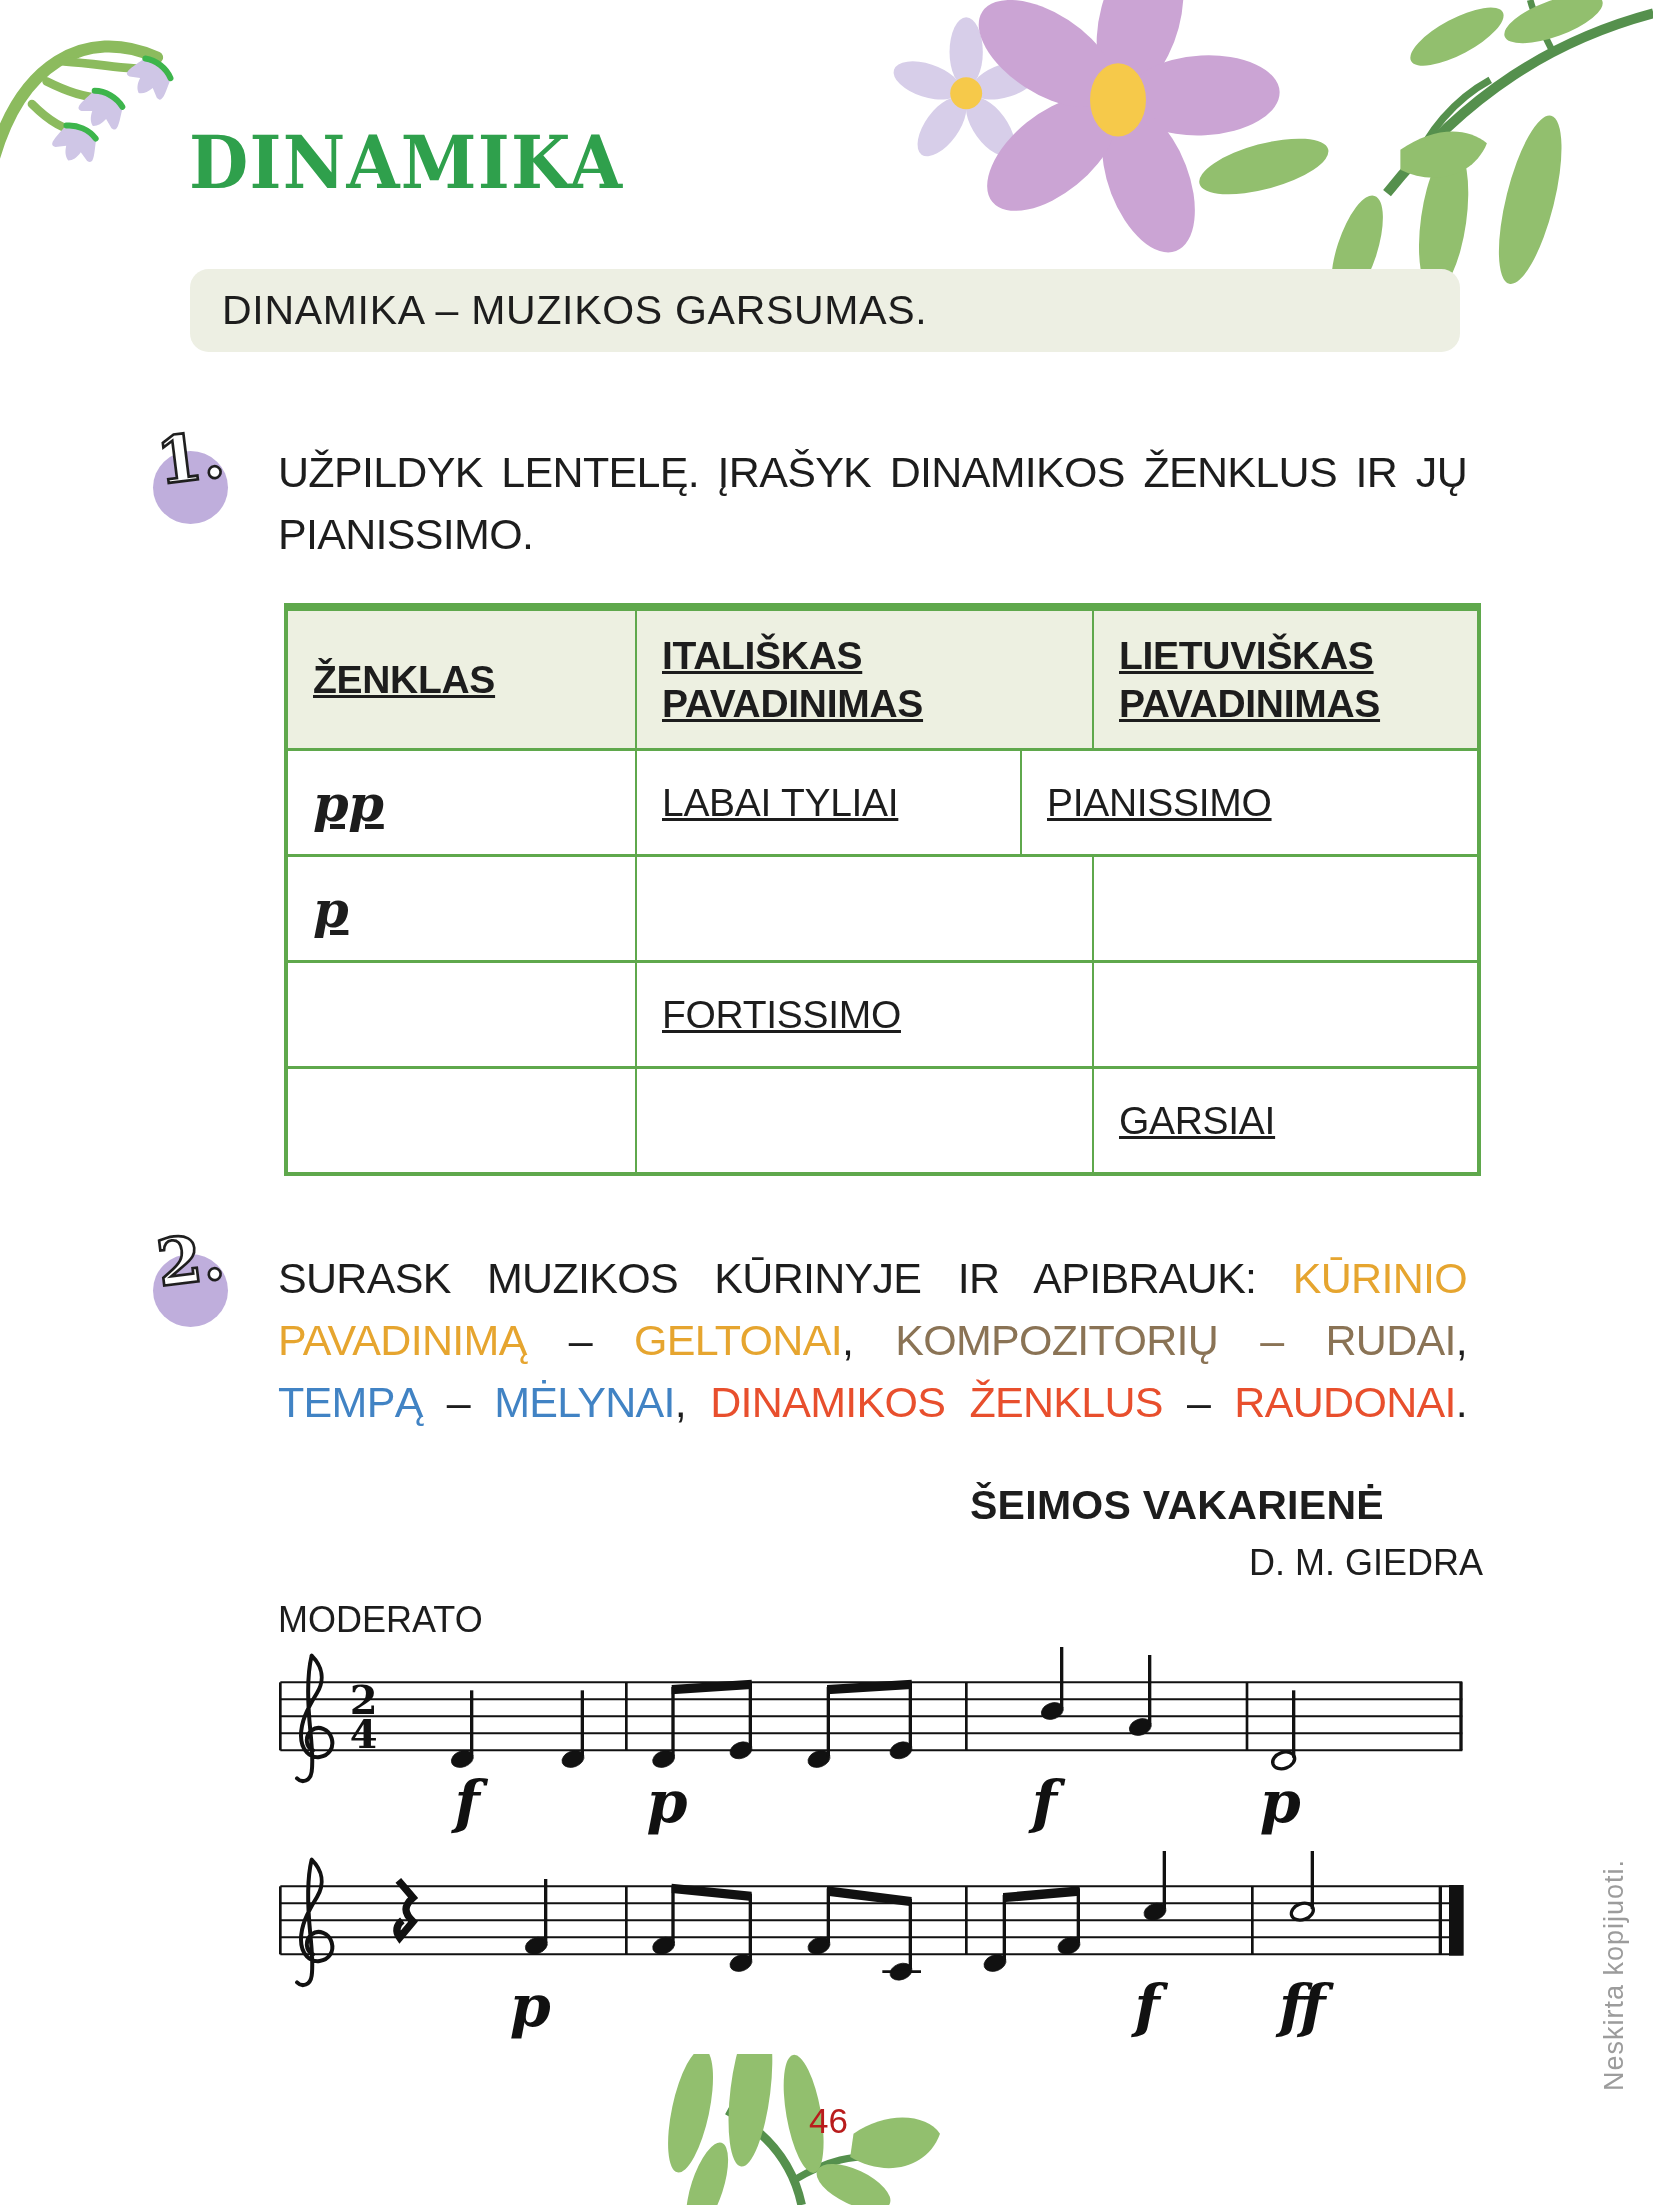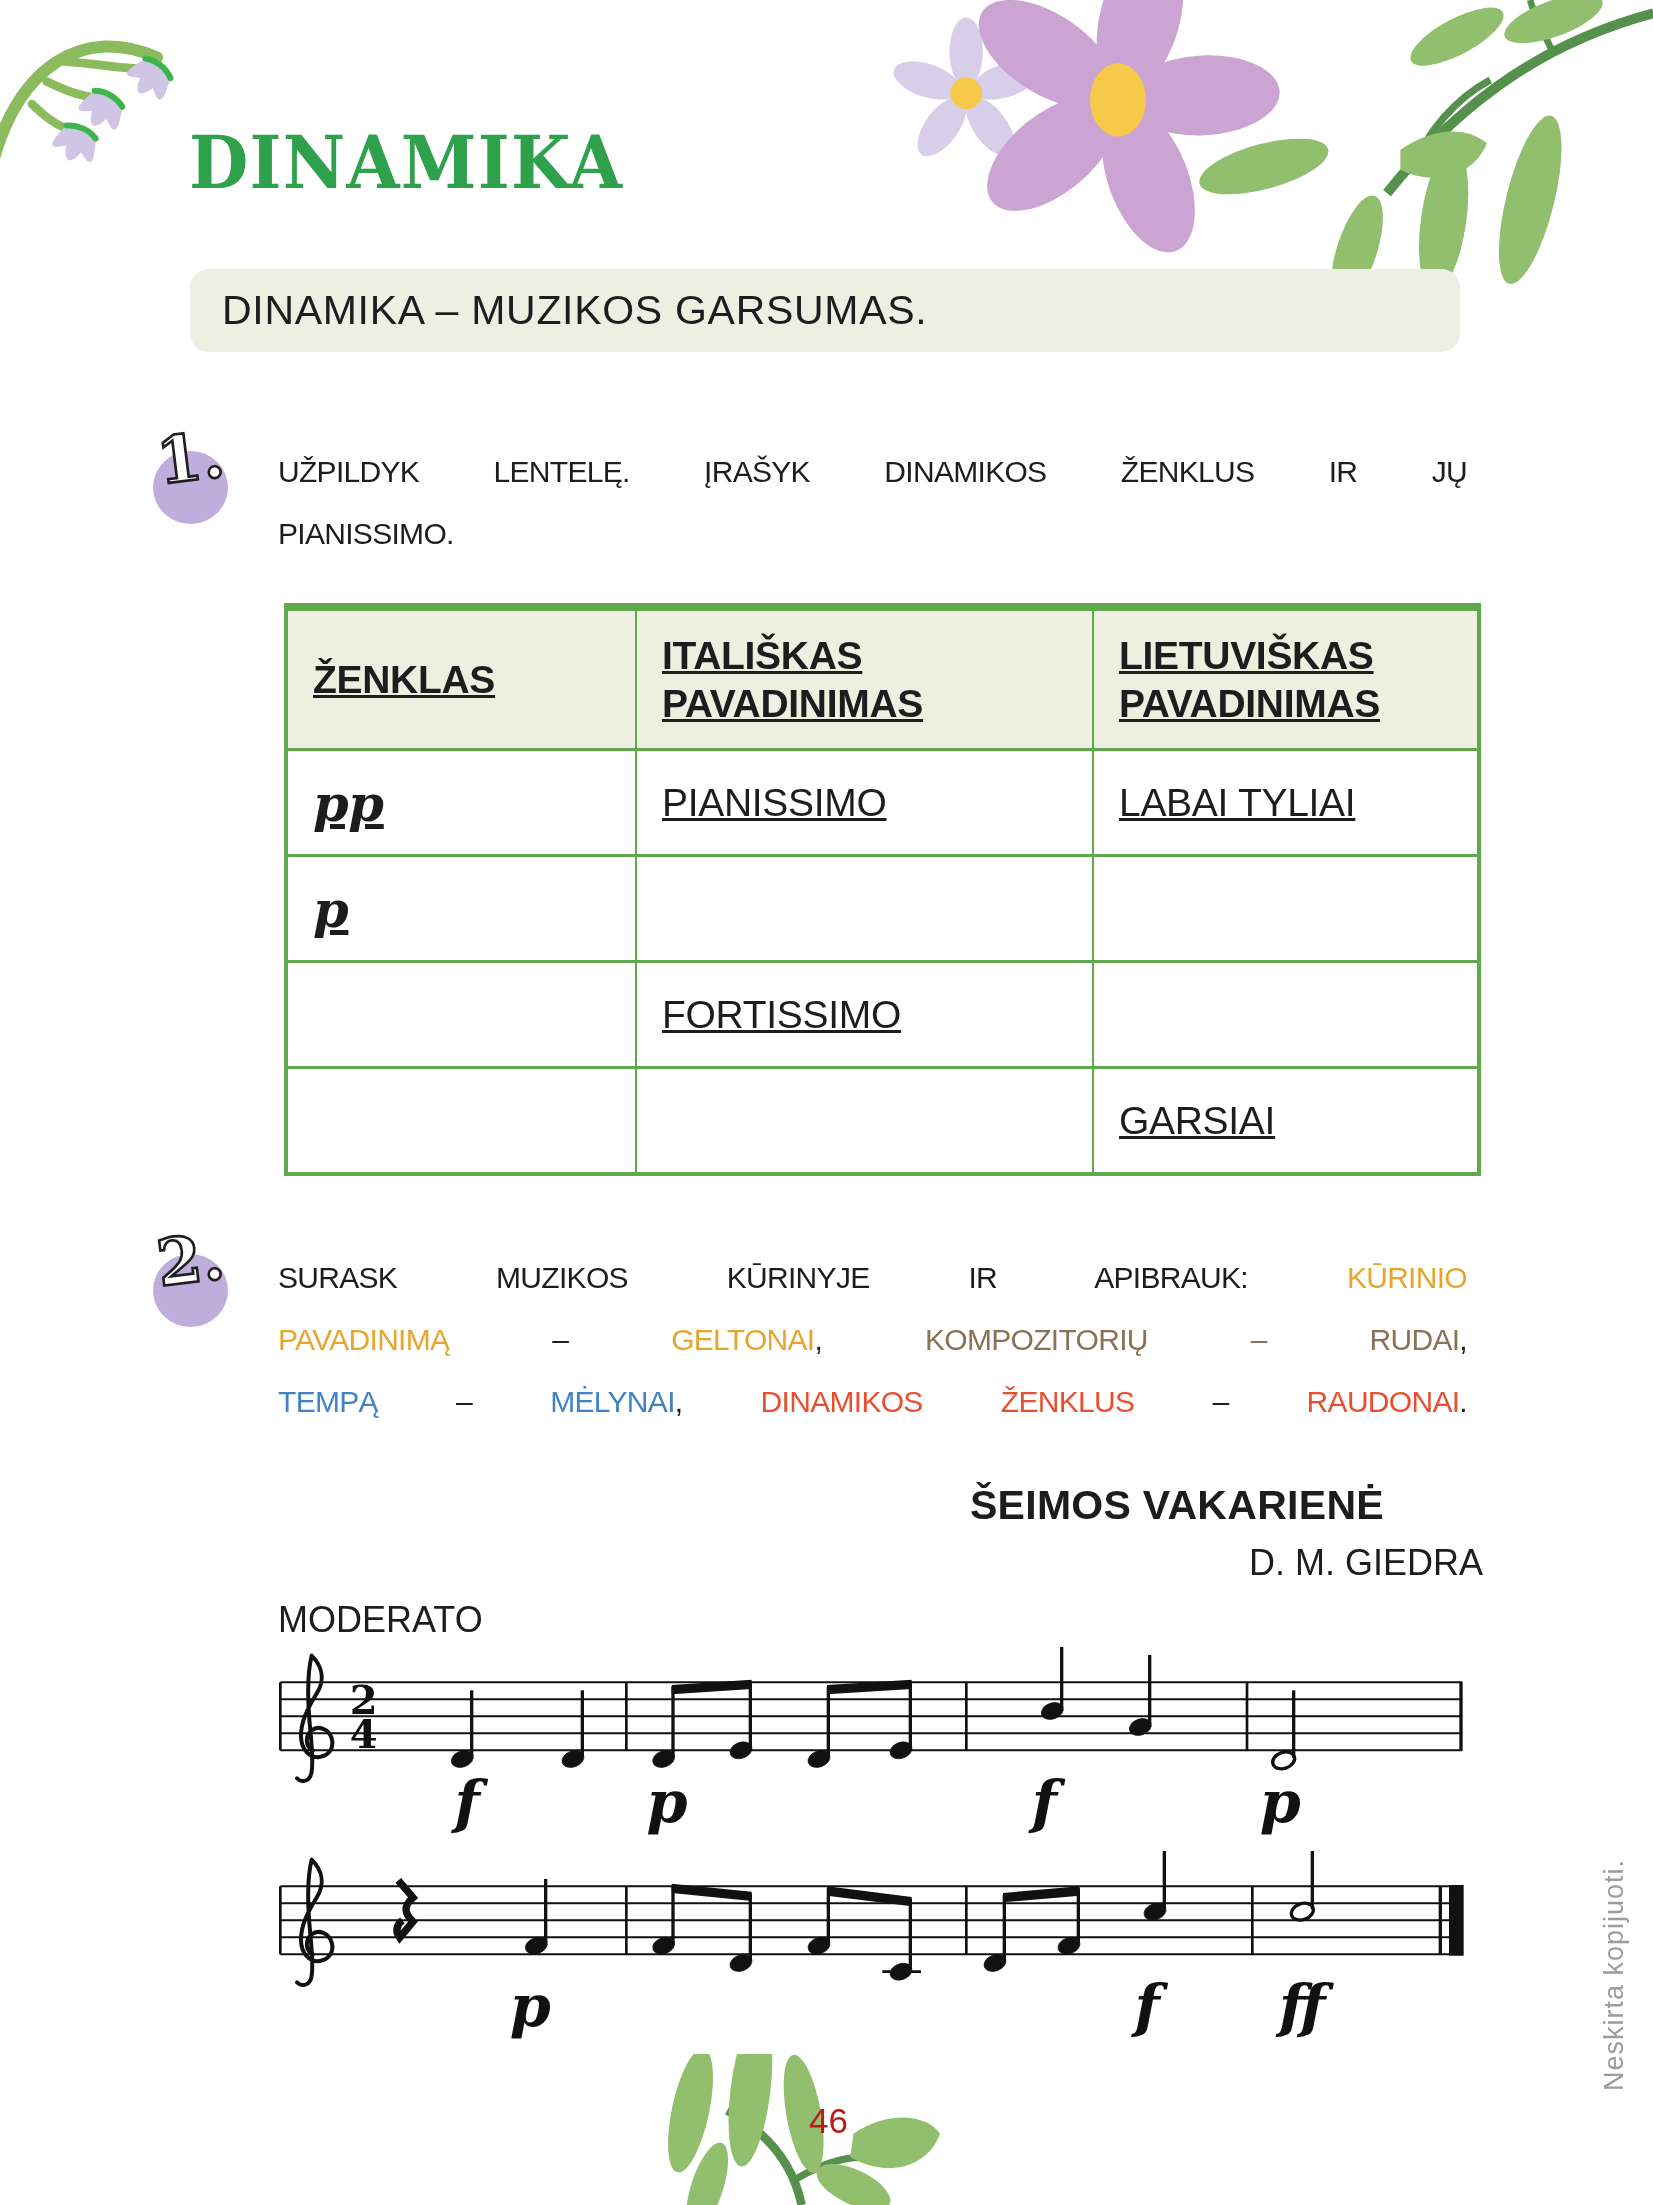--- a/index.html
+++ b/index.html
@@ -14,21 +14,21 @@
   .banner{left:190px;top:269px;width:1270px;height:83px;background:#edefe3;border-radius:18.7px;
           display:flex;align-items:center;}
   .banner-text{margin-left:32px;font-size:41px;letter-spacing:0.7px;white-space:nowrap;}
 
   
   .badge-circle{width:75px;height:73px;border-radius:50%;background:#bfaedc;}
   .badge-num{font-family:"DejaVu Serif",serif;font-weight:bold;font-size:64px;color:#ffffff;
              -webkit-text-stroke:2.7px #1f1f1f;transform:rotate(-7deg);white-space:nowrap;}
 
   
-  .ex-text{width:1189px;font-size:30px;letter-spacing:-0.7px;line-height:62px;}
+  .ex-text{width:1189px;font-size:43px;letter-spacing:-0.7px;line-height:62px;}
   .just{text-align:justify;text-align-last:justify;}
 
   
   .dyn-table{left:284px;top:603px;width:1197px;border:4.7px solid #5fa84c;border-top-width:8.7px;
              box-sizing:border-box;background:#fff;}
   .t-row{display:flex;border-top:3.3px solid #5fa84c;text-decoration:underline;}
   .t-row.head{border-top:none;background:#edf0e1;}
   .t-cell{box-sizing:border-box;border-left:2.7px solid #5fa84c;padding-left:25px;
           display:flex;align-items:center;font-size:39px;letter-spacing:-0.3px;}
   .t-cell:first-child{border-left:none;}
@@ -141,22 +141,22 @@
         </div>
       <div class="t-cell c1">
           <span>ITALIŠKAS PAVADINIMAS</span>
         </div>
       <div class="t-cell c2">
           <span>LIETUVIŠKAS PAVADINIMAS</span>
         </div>
     </div>
     <div class="t-row data">
       <div class="t-cell c0 dyn-sign">pp</div>
+      <div class="t-cell c2">LABAI TYLIAI</div>
       <div class="t-cell c1">PIANISSIMO</div>
-      <div class="t-cell c2">LABAI TYLIAI</div>
     </div>
     <div class="t-row data">
       <div class="t-cell c0 dyn-sign">p</div>
       <div class="t-cell c1"></div>
       <div class="t-cell c2"></div>
     </div>
     <div class="t-row data">
       <div class="t-cell c0 dyn-sign"></div>
       <div class="t-cell c1">FORTISSIMO</div>
       <div class="t-cell c2"></div>

